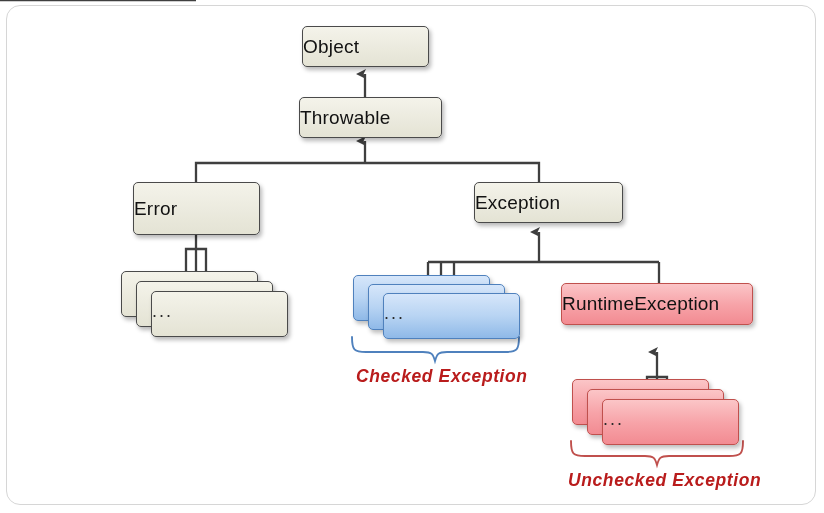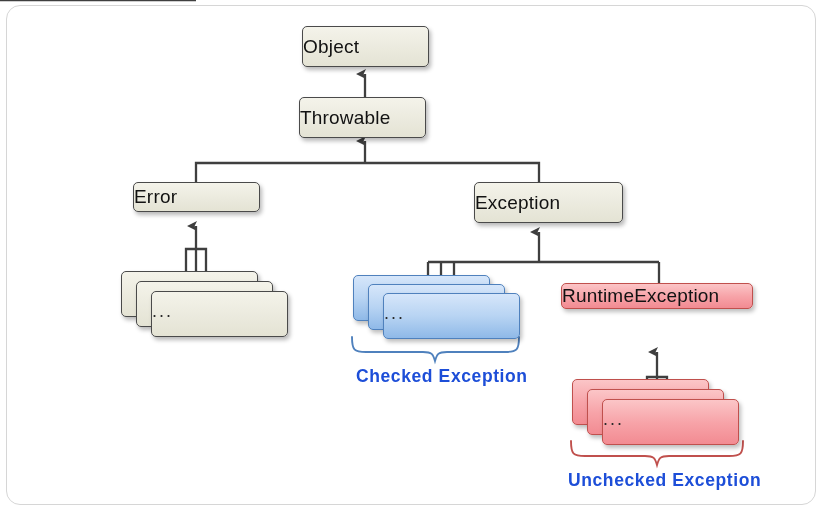--- a/index.html
+++ b/index.html
@@ -65,23 +65,24 @@
   .stack-mid { z-index: 2; }
   .dots {
     font-size: 18px;
     letter-spacing: 2px;
     color: #2a2a2a;
     line-height: 1;
     transform: translateY(-3px);
   }
   .grouplabel {
     position: absolute;
+    font-style: italic;
     font-weight: bold;
     font-size: 17.5px;
-    color: #1d4ed8;
+    color: #b91c1c;
     letter-spacing: .6px;
     white-space: nowrap;
   }
 </style>
 </head>
 <body>
 
 <div id="stage">
   <div id="canvas"></div>
 
@@ -126,33 +127,33 @@
     <g stroke="#c0504d" fill="none" stroke-width="1.9" stroke-linecap="round">
       <path d="M571,441 C571,454 573,456 585,456 L645,456 C654,456 655,458 657,465
                C659,458 660,456 669,456 L729,456 C741,456 743,454 743,441"></path>
     </g>
   </svg>
 
   <div class="node beige" style="left:302px; top:26px; width:127px; height:41px;">
     <span>Object</span>
   </div>
 
-  <div class="node beige" style="left:299px; top:97px; width:127px; height:41px;">
+  <div class="node beige" style="left:299px; top:97px; width:143px; height:41px;">
     <span>Throwable</span>
   </div>
 
-  <div class="node beige" style="left:133px; top:182px; width:127px; height:30px;">
+  <div class="node beige" style="left:133px; top:182px; width:127px; height:53px;">
     <span>Error</span>
   </div>
 
   <div class="node beige" style="left:474px; top:182px; width:149px; height:41px;">
     <span>Exception</span>
   </div>
 
-  <div class="node red" style="left:561px; top:283px; width:192px; height:26px;">
+  <div class="node red" style="left:561px; top:283px; width:192px; height:42px;">
     <span>RuntimeException</span>
   </div>
 
   <div class="node beige stack-layer" style="left:121px; top:271px; width:137px; height:46px;"></div>
   <div class="node beige stack-mid" style="left:136px; top:281px; width:137px; height:46px;"></div>
   <div class="node beige stack-front" style="left:151px; top:291px; width:137px; height:46px;">
     <span class="dots">...</span>
   </div>
 
   <div class="node blue stack-layer" style="left:353px; top:275px; width:137px; height:46px;"></div>

